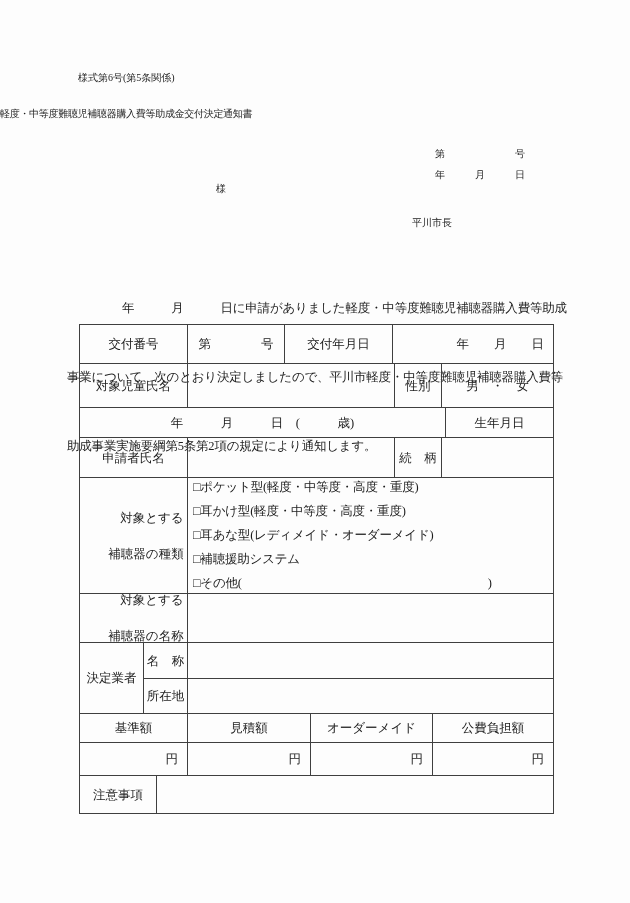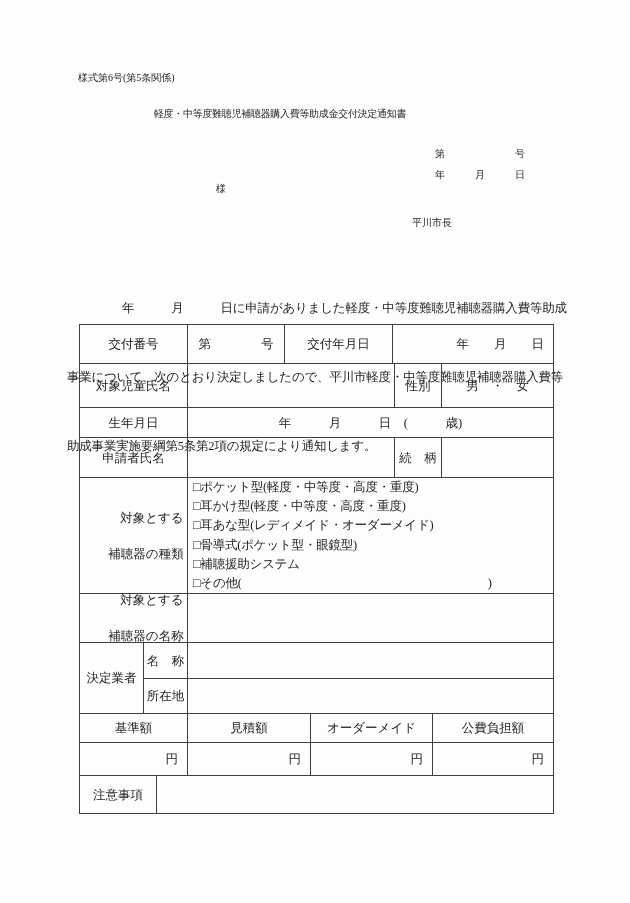--- a/index.html
+++ b/index.html
@@ -7,21 +7,21 @@
     width:630px; height:903px;
     background:#fdfdfd;
     font-family:"Liberation Serif","DejaVu Serif",serif;
     color:#1c1c1c;
     position:relative;
     overflow:hidden;
   }
   .abs { position:absolute; font-size:10px; line-height:15px; white-space:pre; }
 
   #form-no   { left:78px;  top:70px; }
-  #doc-title { left:0; width:560px; top:106px; text-align:center; letter-spacing:-0.3px; }
+  #doc-title { left:0; width:560px; top:106px; letter-spacing:-0.3px; }
   #doc-no    { left:435px; top:146px; }
   #doc-date  { left:435px; top:167px; }
   #addressee { left:216px; top:181px; }
   #issuer    { left:412px; top:215px; }
 
   #body-par {
     position:absolute; left:67px; top:251px; width:500px;
     font-size:12.5px; line-height:23px; white-space:pre; letter-spacing:-0.2px;
   }
   #body-par .indent { padding-left:55px; }
@@ -37,21 +37,21 @@
     box-sizing:border-box;
     border-right:1px solid #3f3f3f;
     border-bottom:1px solid #3f3f3f;
     display:flex; align-items:center; justify-content:center;
     white-space:pre; text-align:right; line-height:18px;
     overflow:hidden;
   }
   .cell.right { justify-content:flex-end; padding-right:9px; }
   .cell.fill  { }
   .opts {
-    flex-direction:column; align-items:flex-start; justify-content:center;
+    flex-direction:column; align-items:flex-start; justify-content:space-between;
     padding-left:5px; text-align:left;
   }
   .opts div { line-height:19.3px; letter-spacing:-0.2px; }
   .vcol { display:flex; flex-direction:column; }
 </style>
 </head>
 <body>
 
 <div>
 
@@ -78,41 +78,40 @@
     </div>
 
     <div class="trow" style="height:44px">
       <div class="cell" style="width:108px">対象児童氏名</div>
       <div class="cell fill" style="width:207px"></div>
       <div class="cell" style="width:47px">性別</div>
       <div class="cell" style="width:112px">男　・　女</div>
     </div>
 
     <div class="trow" style="height:30px">
+      <div class="cell" style="width:366px">年　　　月　　　日　(　　　歳)</div>
       <div class="cell" style="width:108px">生年月日</div>
-      <div class="cell" style="width:366px">年　　　月　　　日　(　　　歳)</div>
     </div>
 
     <div class="trow" style="height:40px">
       <div class="cell" style="width:108px">申請者氏名</div>
       <div class="cell fill" style="width:207px"></div>
       <div class="cell" style="width:47px">続　柄</div>
       <div class="cell fill" style="width:112px"></div>
     </div>
 
     <div class="trow" style="height:116px">
       <div class="cell" style="width:108px">
         <span><span>対象とする</span><br>
         <span>補聴器の種類</span></span>
       </div>
       <div class="cell opts" style="width:366px">
         <div>□ポケット型(軽度・中等度・高度・重度)</div>
         <div>□耳かけ型(軽度・中等度・高度・重度)</div>
         <div>□耳あな型(レディメイド・オーダーメイド)</div>
-        <div>□骨導式(ポケット型・眼鏡型)</div>
         <div>□補聴援助システム</div>
         <div>□その他(　　　　　　　　　　　　　　　　　　　　)</div>
       </div>
     </div>
 
     <div class="trow" style="height:49px">
       <div class="cell" style="width:108px">
         <span><span>対象とする</span><br>
         <span>補聴器の名称</span></span>
       </div>

